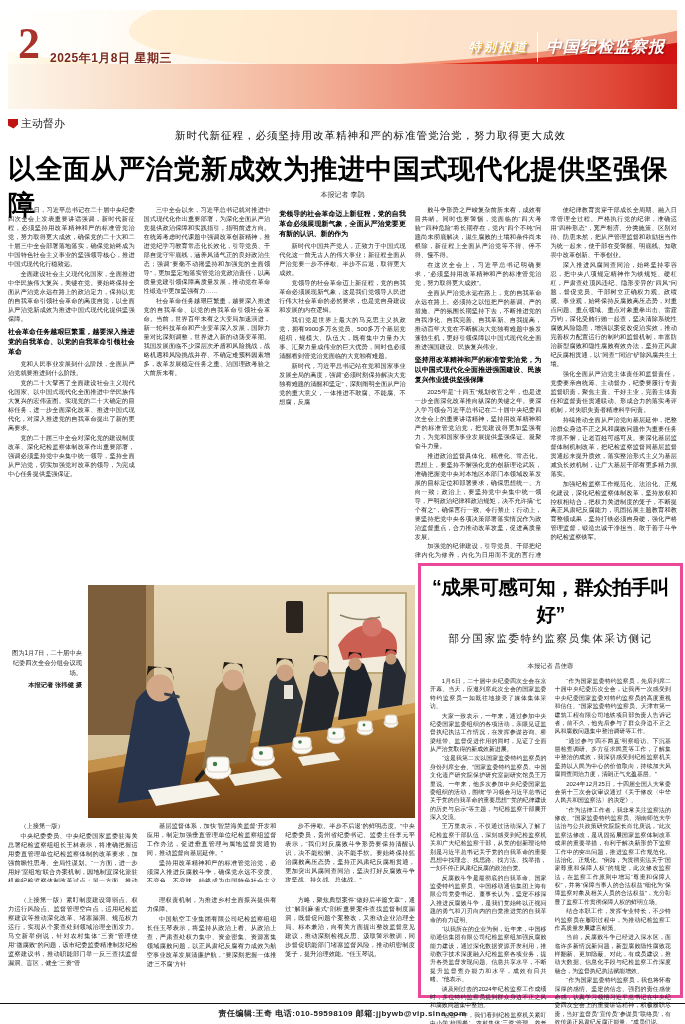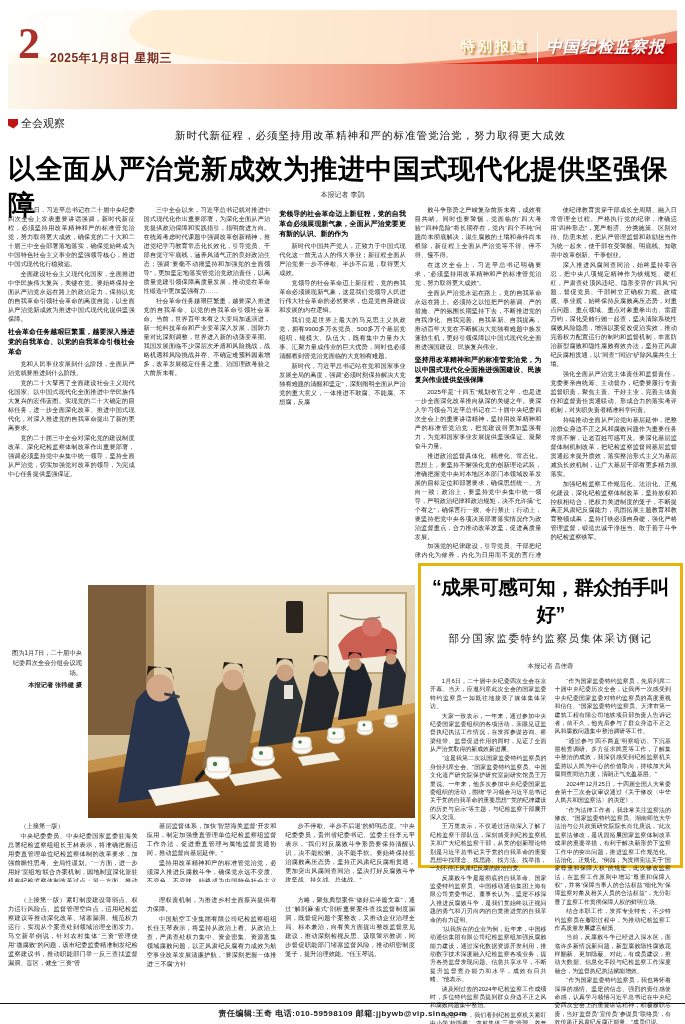--- a/index.html
+++ b/index.html
@@ -15,22 +15,22 @@
     background:rgba(255,230,190,.55);transform:rotate(-4deg);}
   .banner-strip{position:absolute;left:0;bottom:0;width:100%;height:45px;
     background:linear-gradient(90deg,#fdf7ec 0%,#f8d9c3 22%,#f2ab92 48%,#e97662 72%,#df4434 92%,#d02a1d 100%);}
   .banner-text{position:absolute;left:0;bottom:7px;width:100%;text-align:center;
     font-size:27px;font-weight:bold;letter-spacing:2px;color:#ce1810;
     text-shadow:-1px -1px 0 #fff,1px -1px 0 #fff,-1px 1px 0 #fff,1px 1px 0 #fff,0 0 4px #ffffffcc;}
   .page-num{position:absolute;left:10px;top:12px;font-family:"Liberation Serif","DejaVu Serif",serif;
     font-size:44px;font-weight:bold;color:#a9322a;line-height:1;}
   .mast-date{position:absolute;left:42px;top:40px;font-size:12px;font-weight:bold;color:#7c281d;letter-spacing:.5px;}
   .mast-right{position:absolute;right:12px;top:22px;display:flex;align-items:center;gap:8px;}
-  .section-title{font-size:14px;font-weight:bold;color:#fff;letter-spacing:3px;
-    text-shadow:1px 1px 0 #e9b43c,2px 2px 2px rgba(90,0,0,.5);}
+  .section-title{font-size:12px;font-weight:bold;color:#fff;letter-spacing:3px;
+    text-shadow:1px 1px 0 #e9b43c,2px 2px 2px rgba(90,0,0,.5);font-style:italic;}
   .mast-div{width:1px;height:30px;background:rgba(255,255,255,.85);}
   .paper-name{font-size:16px;font-weight:bold;color:#fff;font-style:italic;letter-spacing:1px;
     font-family:Liberation Mono, monospace;text-shadow:1px 1px 2px rgba(90,0,0,.6);}
 
   
   .observe{position:absolute;left:8px;top:116px;display:flex;align-items:center;gap:3px;font-size:11px;color:#222;}
   .obs-icon{width:10px;height:10px;background:#c01412;display:inline-block;
     clip-path:polygon(0 0,100% 0,100% 60%,55% 100%,0 70%);}
   .deck{position:absolute;left:0;top:129px;width:100%;text-align:center;font-size:10.5px;
     letter-spacing:1px;color:#111;margin-left:28px;}
@@ -51,22 +51,22 @@
   .photo-credit{font-weight:bold;margin-top:3px;}
   .photo{position:absolute;left:88px;top:585px;width:327px;height:233px;margin:0;overflow:hidden;background:#dcc9a5;}
 
   
   .cont{position:absolute;left:8px;width:407px;display:flex;gap:9px;overflow:hidden;}
   .cont1{top:822px;height:60px;}
   .cont2{top:896px;height:102px;}
   .contcol{flex:1 1 0;overflow:hidden;}
 
   
-  .boxed{position:absolute;left:418px;top:563px;width:265px;height:305px;box-sizing:border-box;
-    border:3px solid #eab308;background:#fff;padding:7px 9px 6px;}
+  .boxed{position:absolute;left:418px;top:563px;width:265px;height:435px;box-sizing:border-box;
+    border:3px solid #ec4899;background:#fff;padding:7px 9px 6px;}
   .box-headline{margin:1px 0 4px;text-align:center;font-size:19.5px;font-weight:bold;color:#000;letter-spacing:-.5px;}
   .box-sub{text-align:center;font-size:10.5px;letter-spacing:1.5px;color:#222;margin-bottom:16px;}
   .box-byline{text-align:center;font-size:6.3px;color:#333;margin-bottom:6px;}
   .box-cols{display:flex;gap:8px;height:352px;overflow:hidden;}
   .boxcol{flex:1 1 0;font-size:5.9px;line-height:1.42;overflow:hidden;}
 
   
   .footer-rule{position:absolute;left:0;top:1003px;width:685px;border-top:1.4px solid #111;}
   .footer-text{position:absolute;left:0;top:1008px;width:100%;text-align:center;
     font-size:8px;font-weight:bold;color:#222;letter-spacing:.5px;}
@@ -84,21 +84,21 @@
     <div class="mast-date">2025年1月8日 星期三</div>
     <div class="mast-right">
       <span class="section-title">特别报道</span>
       <span class="mast-div"></span>
       <span class="paper-name">中国纪检监察报</span>
     </div>
   </header>
 
   <div class="observe">
     <span class="obs-icon"></span>
-    <span>全会观察</span>
+    <span>主动督办</span>
   </div>
   <div class="deck">新时代新征程，必须坚持用改革精神和严的标准管党治党，努力取得更大成效</div>
   <h1 class="headline">以全面从严治党新成效为推进中国式现代化提供坚强保障</h1>
   <div class="byline">本报记者 李鹃</div>
 
   <section class="cols5">
     <div class="col">
         <p class="para">1月6日，习近平总书记在二十届中央纪委四次全会上发表重要讲话强调，新时代新征程，必须坚持用改革精神和严的标准管党治党，努力取得更大成效，确保党的二十大和二十届三中全会部署落地落实，确保党始终成为中国特色社会主义事业的坚强领导核心，推进中国式现代化行稳致远。</p>
         <p class="para">全面建设社会主义现代化国家，全面推进中华民族伟大复兴，关键在党。要始终保持全面从严治党永远在路上的政治定力，保持以党的自我革命引领社会革命的高度自觉，以全面从严治党新成效为推进中国式现代化提供坚强保障。</p>
         <p class="sub">社会革命任务越艰巨繁重，越要深入推进党的自我革命、以党的自我革命引领社会革命</p>

